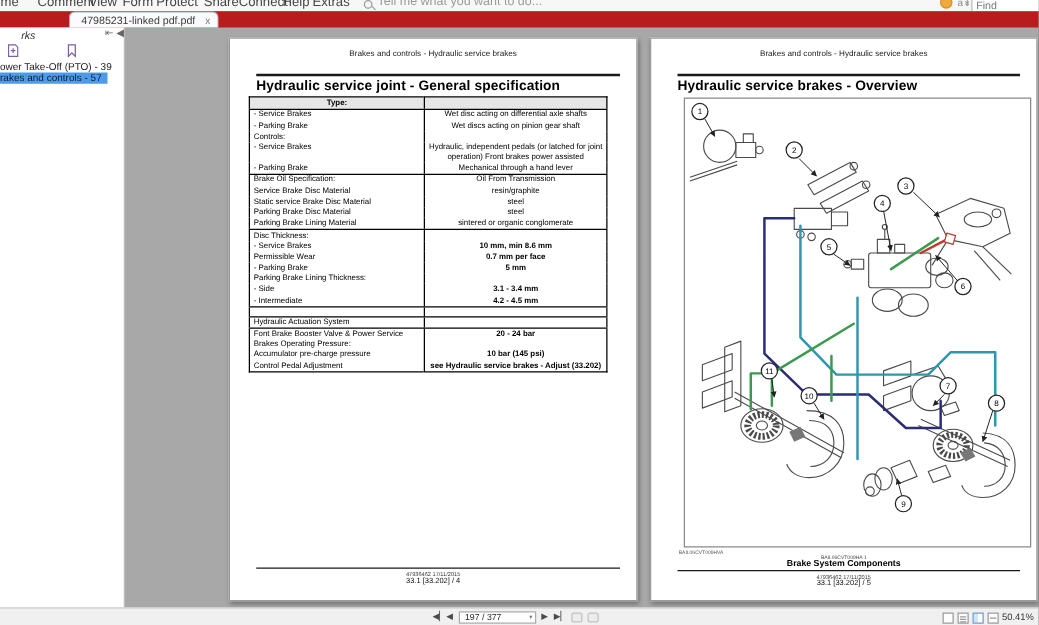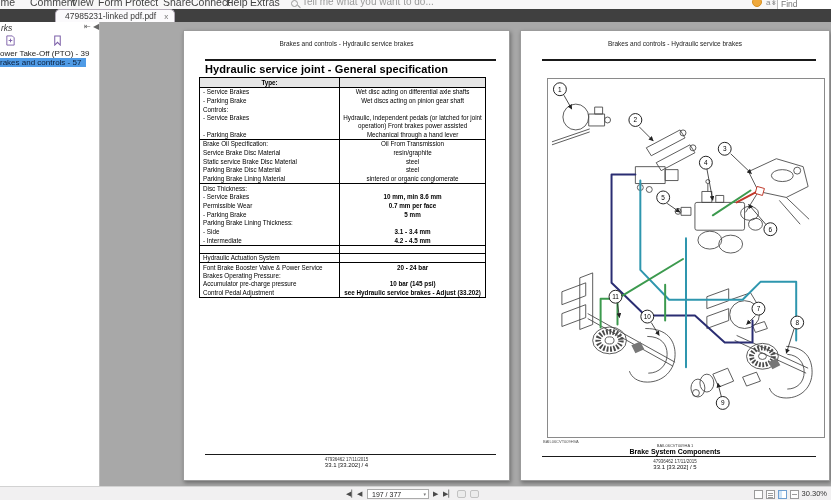--- a/index.html
+++ b/index.html
@@ -11,29 +11,29 @@
   
   .menubar { position:absolute; left:0; top:0; width:831px; height:9px; background:#f8f7f8; overflow:hidden; }
   .menubar .mi { position:absolute; top:-4px; font-size:10.5px; color:#444; white-space:nowrap; }
   .tellme { position:absolute; top:-4px; left:302px; font-size:10px; color:#9a9a9a; white-space:nowrap; }
   .mag { position:absolute; left:291px; top:0px; width:7px; height:7px; border:1px solid #9a9a9a; border-radius:50%; }
   .mag:after { content:""; position:absolute; left:5px; top:5px; width:4px; height:1px; background:#9a9a9a; transform:rotate(45deg); }
   .notif-dot { position:absolute; left:752px; top:-3px; width:10px; height:10px; border-radius:50%; background:#f0a93c; border:1px solid #d89020; }
   .findglyph { position:absolute; left:766px; top:-2px; font-size:8px; color:#888; }
   .findbox { position:absolute; left:777px; top:-2px; width:60px; height:12px; background:#fff; border:1px solid #bbb; font-size:8.5px; color:#777; padding-left:3px; line-height:11px; }
   
-  .tabbar { position:absolute; left:0; top:9px; width:831px; height:13px; background:#404040; }
+  .tabbar { position:absolute; left:0; top:9px; width:831px; height:13px; background:#b91c1c; }
   .doc-tab { position:absolute; left:55px; top:0; height:13px; min-width:104px; background:#fbfafc;
     border:1px solid #b2aab6; border-bottom:none; border-radius:5px 5px 0 0; padding:0 6px 0 9px;
     font-size:8.5px; color:#3a3a3a; line-height:12px; white-space:nowrap; }
   .doc-tab .x { margin-left:8px; color:#777; font-size:8px; }
   
   .panel { position:absolute; left:0; top:22px; width:100px; height:464px; background:#ffffff; border-right:1px solid #bdbdbd; }
   .panel-head { position:absolute; left:0; top:0; width:100%; height:12px; font-size:8.5px; color:#333; }
-  .panel-head .ttl { position:absolute; left:1px; top:1px;font-style:italic; }
+  .panel-head .ttl { position:absolute; left:17px; top:1px;font-style:italic; }
   .panel-head .ic { position:absolute; top:0px; color:#666; font-size:8px; }
   .pi1 { left:84px; } .pi2 { left:93px; }
   .panel-tools { position:absolute; left:0; top:12px; width:100%; height:13px; }
   .ptool { position:absolute; top:1px; width:11px; height:11px; }
   .bm-item { position:absolute; left:0; width:100%; height:9px; font-size:8px; color:#1c1c1c; white-space:nowrap; line-height:9px; }
   .bm-item.sel { background:#4f9be6; width:86px; color:#0b1e3a; }
   
   .page { position:absolute; top:30px; height:451px; background:#fff; border:1px solid #9b9b9b; box-shadow:1px 2px 4px rgba(0,0,0,0.35); }
   .page-left  { left:183px; width:327px; }
   .page-right { left:520px; width:310px; }
@@ -220,20 +220,21 @@
       </table>
 
     <div class="footrule"></div>
     <div class="foot1">47936462 17/11/2015</div>
     <div class="foot2">33.1 [33.202] / 4</div>
   </div>
 
   <div class="page page-right">
     <div class="runhead">Brakes and controls - Hydraulic service brakes</div>
     <div class="titlerule"></div>
+    <div class="ptitle">Hydraulic service brakes - Overview</div>
 
     <div class="figframe">
       <svg width="276" height="358" viewBox="0 0 278 360">
         <defs>
           <marker id="ah" markerWidth="7" markerHeight="7" refX="5.5" refY="3" orient="auto">
             <path d="M0,0 L6,3 L0,6 Z" fill="#222"></path>
           </marker>
         </defs>
 
         <g stroke="#4a4a4a" stroke-width="0.9" fill="none" stroke-linejoin="round">
@@ -380,16 +381,16 @@
     <span class="sb" style="left:357px">◀</span>
     <span class="pagebox"><span>197 / 377</span><span class="caret">▾</span></span>
     <span class="sb" style="left:433px">▶</span>
     <span class="sb" style="left:443px">▶▏</span>
     <span class="hist" style="left:457px"></span>
     <span class="hist" style="left:470px"></span>
     <span class="vicon" style="left:754px"></span>
     <span class="vicon lines" style="left:766px"></span>
     <span class="vicon two" style="left:778px"></span>
     <span class="vicon fit" style="left:790px"></span>
-    <span class="zoomtxt">30.30%</span>
+    <span class="zoomtxt">50.41%</span>
   </div>
 
 </div>
 
 </body></html>

